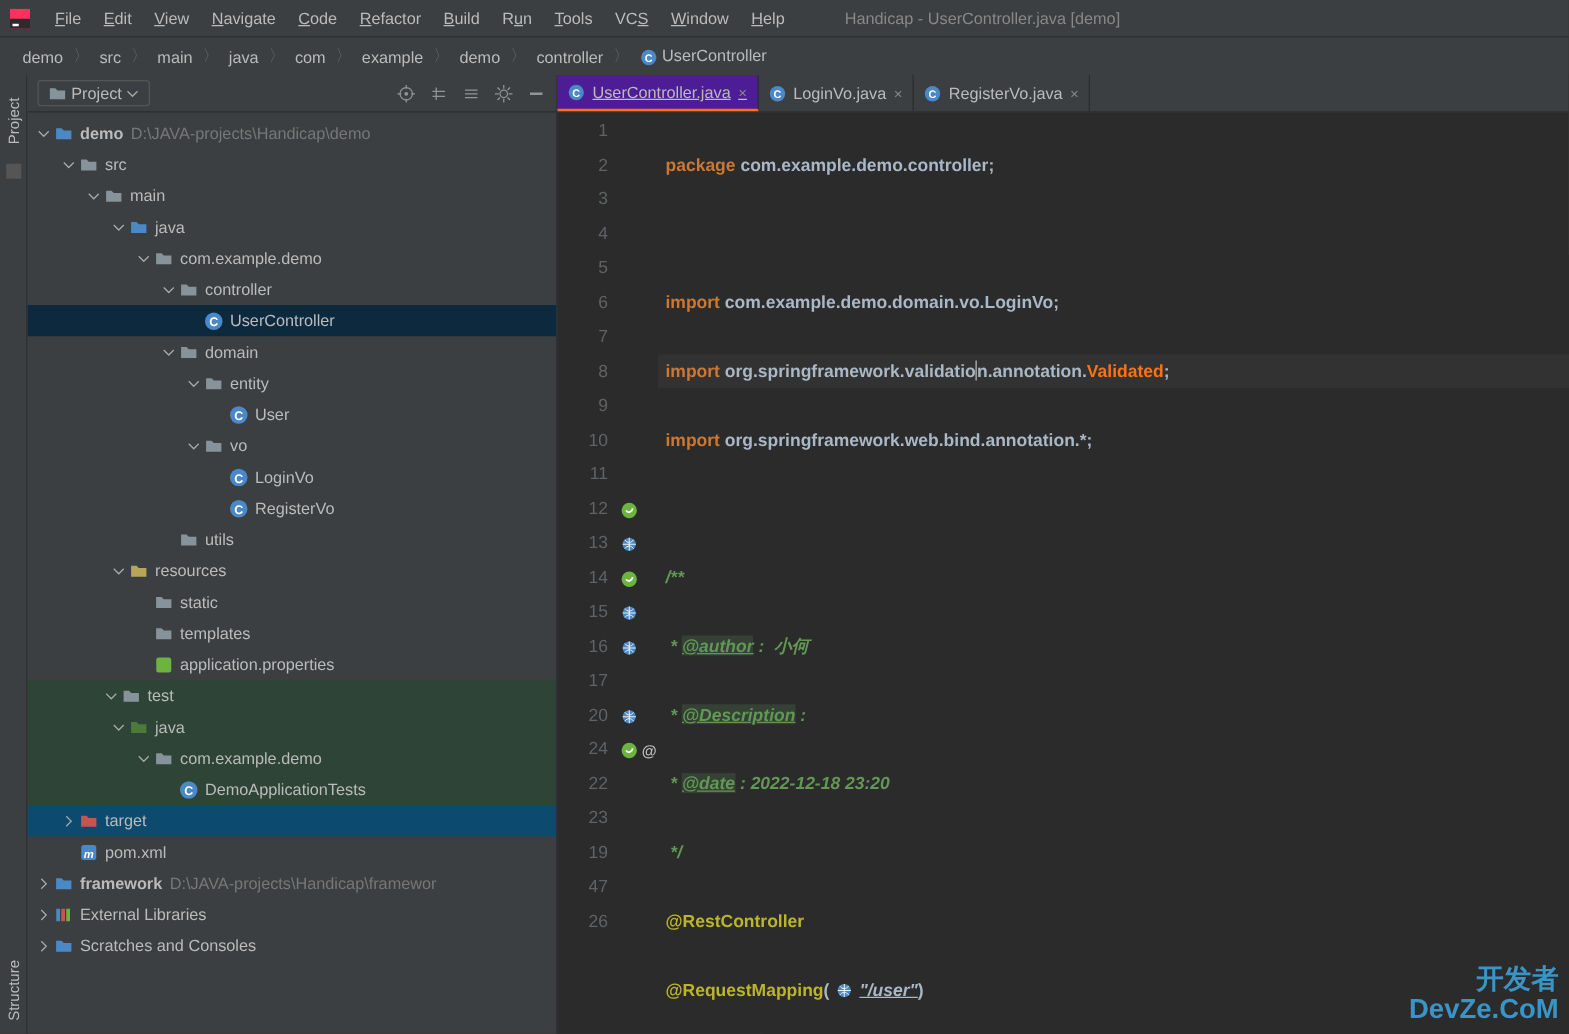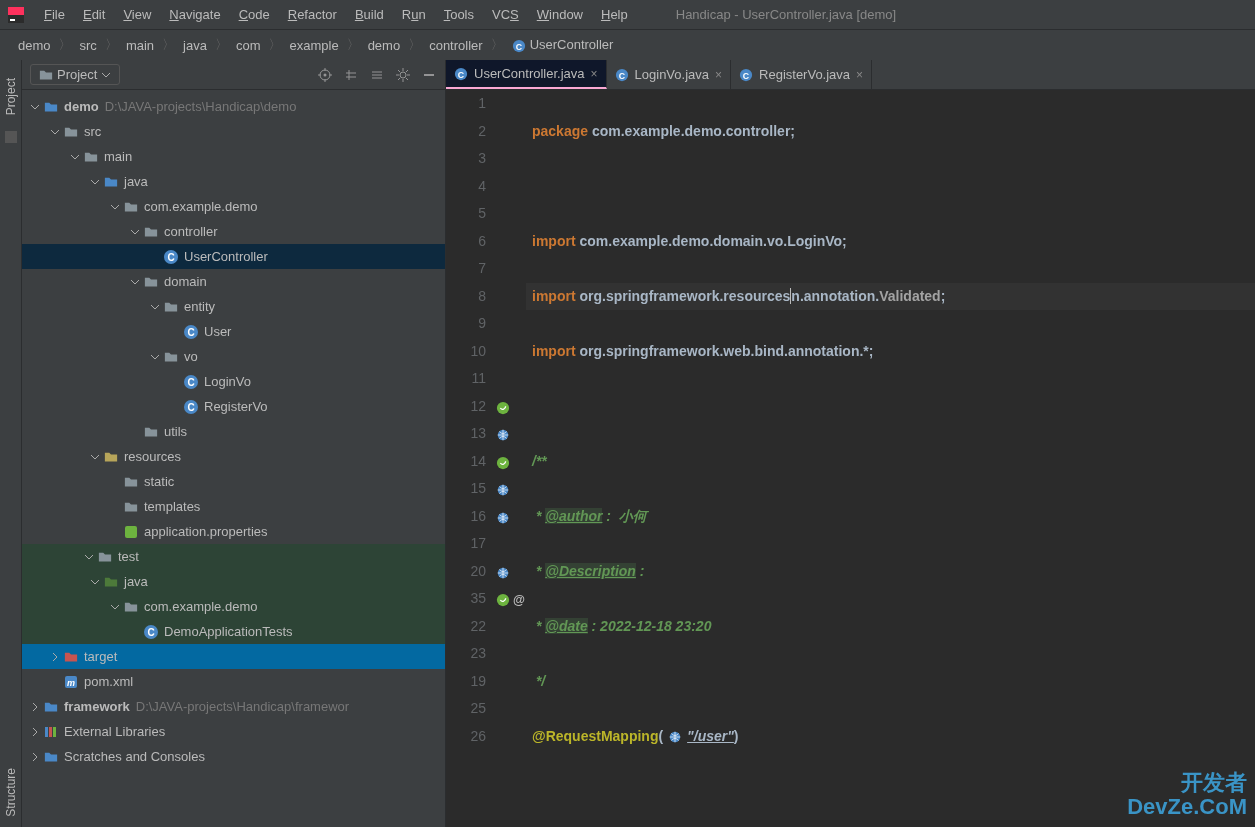--- a/index.html
+++ b/index.html
@@ -45,21 +45,21 @@
 .tree-label.bold { font-weight: bold; }
 .tree-path { color: #777; margin-left: 6px; }
 .folder-blue { fill: #4a88c7; }
 .folder-grey { fill: #87939a; }
 .folder-gold { fill: #b7a55a; }
 
 
 .editor-area { flex: 1; display: flex; flex-direction: column; background: #2b2b2b; }
 .tabs { height: 30px; background: #3c3f41; display: flex; align-items: stretch; border-bottom: 1px solid #2b2d2f; }
 .tab { display: flex; align-items: center; padding: 0 8px; gap: 6px; cursor: pointer; color: #bbbbbb; border-right: 1px solid #2b2d2f; }
-.tab.active { background: #0f172a; border-bottom: 2px solid #f9a8d4; }
+.tab.active { background: #4c1d95; border-bottom: 2px solid #f97316; text-decoration: underline; }
 .tab-close { color: #888; font-size: 12px; cursor: pointer; }
 
 
 .code-wrap { flex: 1; display: flex; overflow: auto; font-family: "Consolas", "JetBrains Mono", monospace; font-size: 14px; line-height: 27.5px; }
 .gutter-num { width: 48px; text-align: right; color: #606366; padding-right: 8px; user-select: none; }
 .gutter-ic { width: 32px; position: relative; }
 .gutter-ic .gi { position: absolute; left: 2px; width: 14px; height: 14px; }
 .code { flex: 1; white-space: pre; color: #a9b7c6; font-weight: bold; }
 .code-line { height: 27.5px; padding-left: 6px; }
 .code-line.cur { background: #323232; }
@@ -440,21 +440,21 @@
           <span class="tree-label">com.example.demo</span>
         </div>
       <div class="tree-row hl" style="padding-left:120px">
           <span class="tree-icon">
             <svg width="16" height="16">
               <use href="#ic-class"></use>
             </svg>
           </span>
           <span class="tree-label">DemoApplicationTests</span>
         </div>
-      <div class="tree-row" style="padding-left:26px;background:#0369a1">
+      <div class="tree-row" style="padding-left:26px;background:#0c4a6e">
           <span class="chevron">
             <svg width="10" height="10">
               <use href="#ic-chev-r"></use>
             </svg>
           </span>
           <span class="tree-icon">
             <svg width="16" height="14">
               <use href="#ic-folder" fill="#c75450"></use>
             </svg>
           </span>
@@ -551,25 +551,25 @@
           <div>9</div>
           <div>10</div>
           <div>11</div>
           <div>12</div>
           <div>13</div>
           <div>14</div>
           <div>15</div>
           <div>16</div>
           <div>17</div>
           <div>20</div>
-          <div>35</div>
+          <div>24</div>
           <div>22</div>
           <div>23</div>
           <div>19</div>
-          <div>25</div>
+          <div>47</div>
           <div>26</div>
       </div>
       <div class="gutter-ic">
         <svg class="gi" style="top:311px">
             <use href="#ic-spring"></use>
           </svg>
         <svg class="gi" style="top:338px">
             <use href="#ic-web"></use>
           </svg>
         <svg class="gi" style="top:366px">
@@ -588,28 +588,29 @@
             <use href="#ic-spring"></use>
           </svg>
         <svg class="gi" style="top:503px;left:18px">
             <use href="#ic-at"></use>
           </svg>
       </div>
       <div class="code">
 <div class="code-line"><span class="kw">package </span><span>com.example.demo.controller;</span></div>
 <div class="code-line"></div>
 <div class="code-line"><span class="kw">import </span><span>com.example.demo.domain.vo.LoginVo;</span></div>
-<div class="code-line cur"><span class="kw">import </span><span>org.springframework.resources</span><span style="border-left:1px solid #bbb">n</span><span>.annotation.</span><span style="color:#a3a3a3">Validated</span><span>;</span></div>
+<div class="code-line cur"><span class="kw">import </span><span>org.springframework.validatio</span><span style="border-left:1px solid #bbb">n</span><span>.annotation.</span><span style="color:#f97316">Validated</span><span>;</span></div>
 <div class="code-line"><span class="kw">import </span><span>org.springframework.web.bind.annotation.*;</span></div>
 <div class="code-line"></div>
 <div class="code-line"><span class="doc">/**</span></div>
 <div class="code-line"><span class="doc"> * </span><span class="doc-tag">@author</span><span class="doc"> :  小何</span></div>
 <div class="code-line"><span class="doc"> * </span><span class="doc-tag">@Description</span><span class="doc"> :</span></div>
 <div class="code-line"><span class="doc"> * </span><span class="doc-tag">@date</span><span class="doc"> : 2022-12-18 23:20</span></div>
 <div class="code-line"><span class="doc"> */</span></div>
+<div class="code-line"><span class="ann">@RestController</span></div>
 <div class="code-line"><span class="ann">@RequestMapping</span><span>(</span><svg width="24" height="14" style="vertical-align:middle">
               <use href="#ic-web"></use>
             </svg><span class="url">"/user"</span><span>)</span></div>
 
 
 
 
 
 
 

